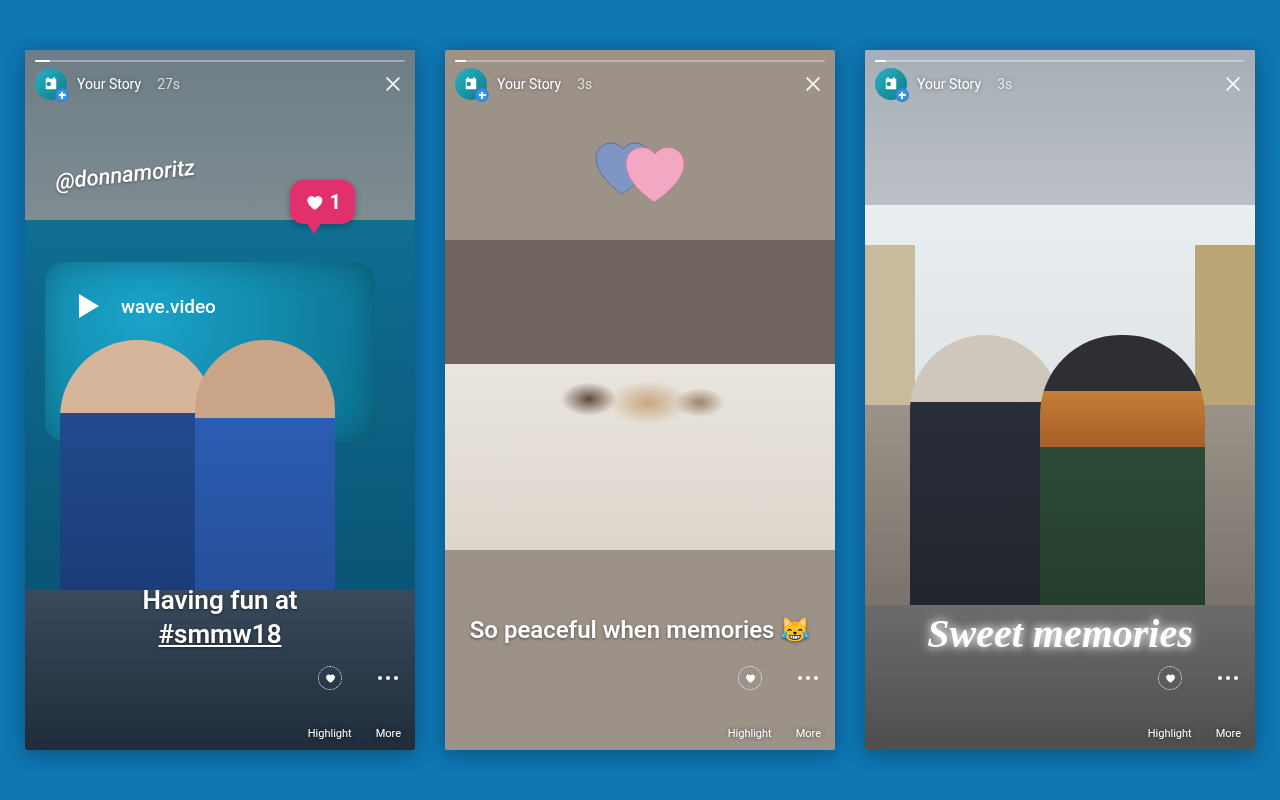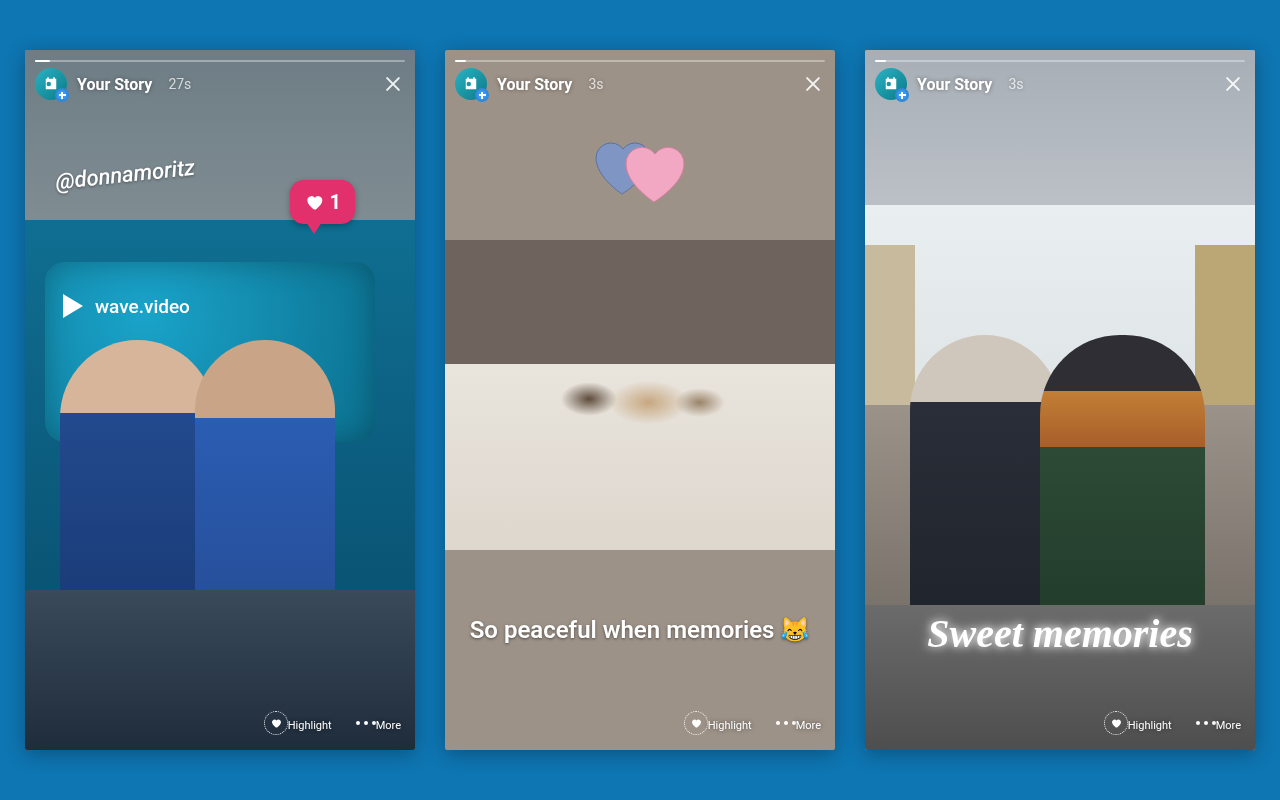--- a/index.html
+++ b/index.html
@@ -80,22 +80,22 @@
     content: "";
     position: absolute;
     width: 7px; height: 1.8px; background: #fff;
   }
   .avatar-plus::after {
     content: "";
     position: absolute;
     width: 1.8px; height: 7px; background: #fff;
   }
   .story-title {
-    font-size: 16px;
-    font-weight: 700;
+    font-size: 14px;
+    font-weight: 400;
     margin-left: 10px;
     text-shadow: 0 0 4px rgba(0,0,0,0.4);
   }
   .story-time {
     font-size: 14px;
     opacity: 0.7;
     margin-left: 16px;
     text-shadow: 0 0 4px rgba(0,0,0,0.4);
   }
   .close-icon {
@@ -114,26 +114,27 @@
   .bottom-actions {
     position: absolute;
     bottom: 10px;
     right: 14px;
     display: flex;
     gap: 24px;
     z-index: 50;
   }
   .action {
     display: flex;
-    flex-direction: row;
+    flex-direction: column;
     align-items: center;
     color: #fff;
     font-size: 11px;
     text-shadow: 0 0 4px rgba(0,0,0,0.5);
     cursor: pointer;
+    gap: 32px;
   }
   .action-icon {
     height: 26px;
     display: flex;
     align-items: center;
     justify-content: center;
     margin-bottom: 4px;
   }
   .highlight-ring {
     width: 24px; height: 24px;
@@ -178,22 +179,22 @@
     overflow: hidden;
   }
   .story1 .booth-banner {
     position: absolute;
     top: 42px; left: 20px; right: 40px; height: 180px;
     background: radial-gradient(circle at 30% 30%, #1aa3c9, #0b6f8e);
     border-radius: 20px;
     box-shadow: inset 0 0 30px rgba(0,0,0,0.25);
   }
   .booth-brand {
-    position: absolute; top: 32px; left: 18px;
-    display: flex; align-items: center; gap: 12px; color: #fff;
+    position: absolute; top: 32px; left: 34px;
+    display: flex; align-items: center; gap: 22px; color: #fff;
     font-size: 19px; font-weight: 500;
   }
   .booth-brand .play {
     width: 0; height: 0;
     border-left: 20px solid #fff;
     border-top: 12px solid transparent;
     border-bottom: 12px solid transparent;
   }
   .person {
     position: absolute;
@@ -358,20 +359,24 @@
 
   <div class="mention">@donnamoritz</div>
 
   <div class="like-bubble">
     <svg viewBox="0 0 24 24">
         <path d="M12 21s-8-5.3-8-11a5 5 0 019-3 5 5 0 019 3c0 5.7-8 11-8 11z"></path>
       </svg>
     <span>1</span>
   </div>
 
+  <div class="caption">
+    <span>Having fun at</span><br>
+    <span class="hashtag">#smmw18</span>
+  </div>
 
   <div class="bottom-actions">
     <div class="action">
       <div class="action-icon">
         <div class="highlight-ring">
             <svg viewBox="0 0 24 24">
               <path d="M12 21s-8-5.3-8-11a5 5 0 019-3 5 5 0 019 3c0 5.7-8 11-8 11z"></path>
             </svg>
           </div>
       </div>

